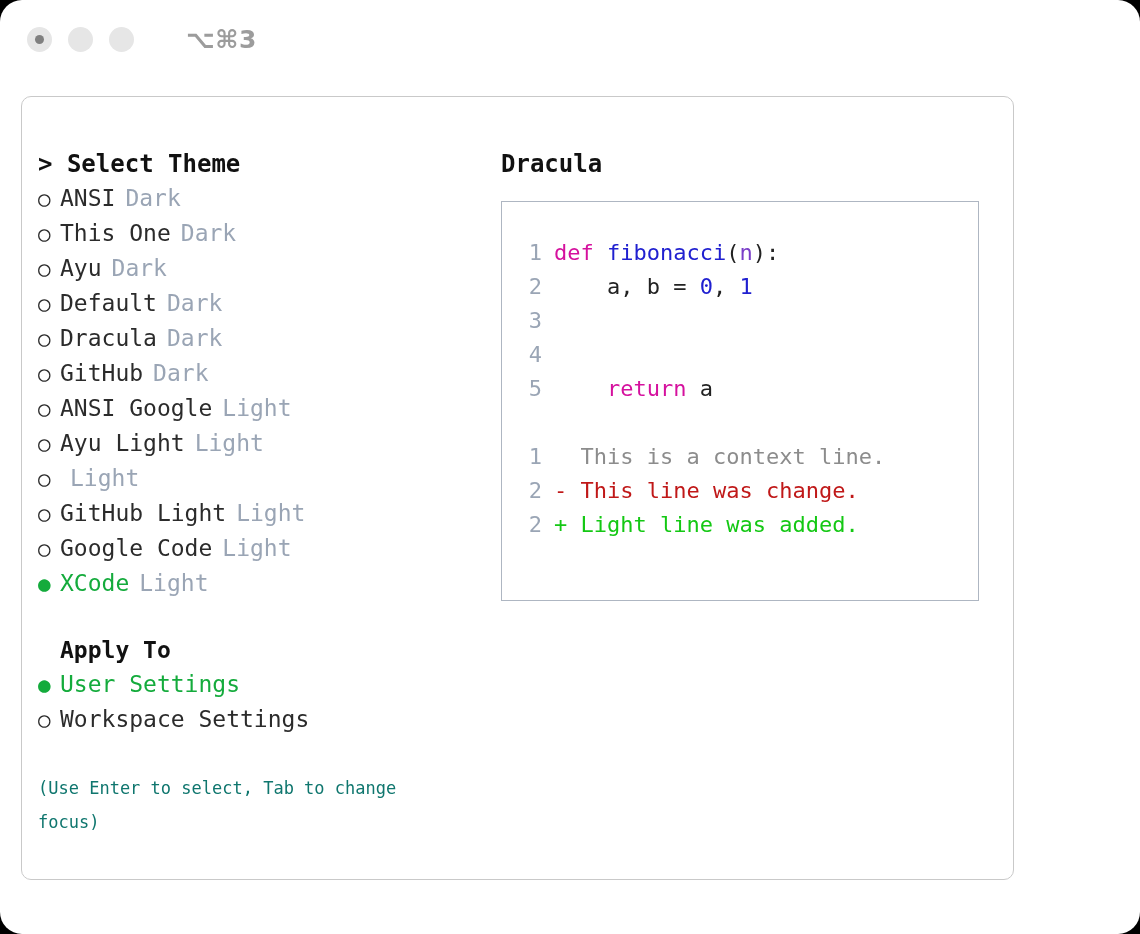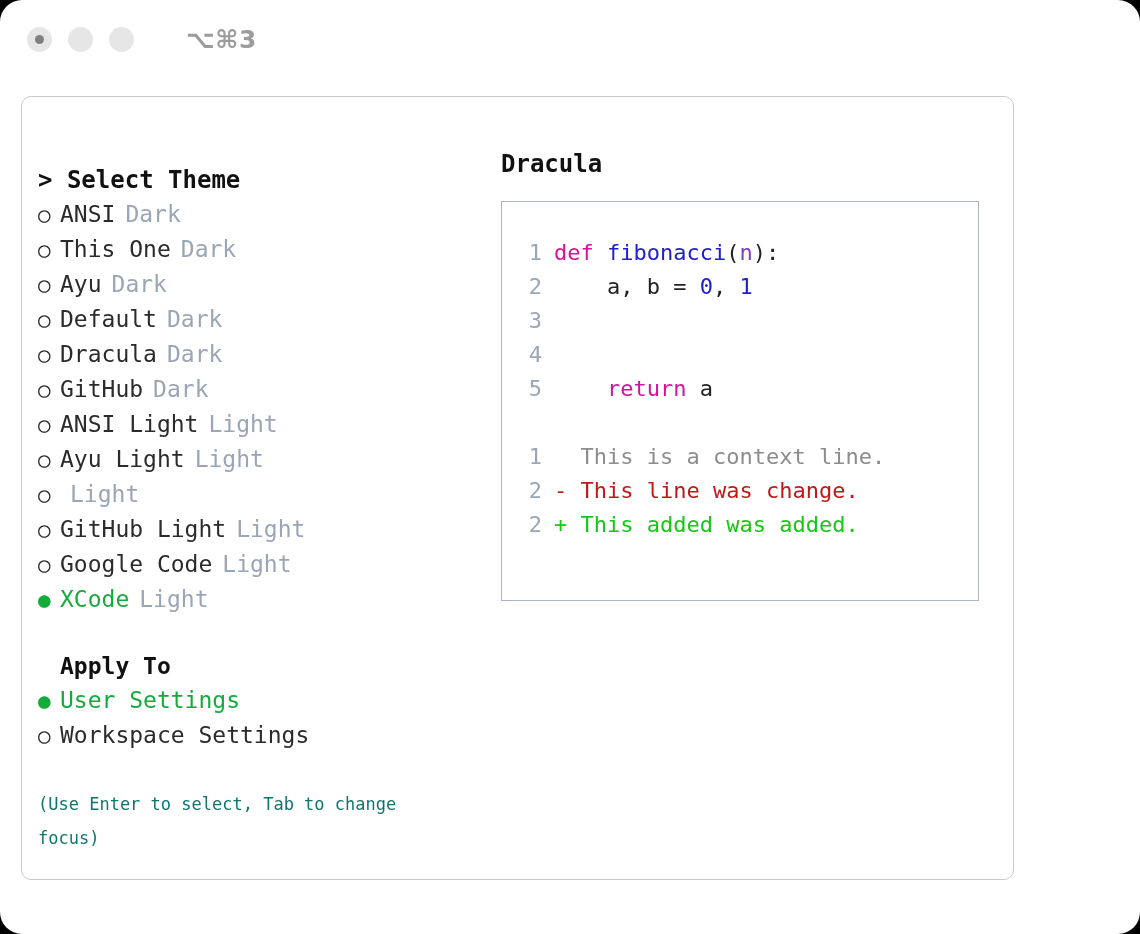--- a/index.html
+++ b/index.html
@@ -83,21 +83,20 @@
     left: 0; top: 0;
     width: 100%;
     height: 100%;
   }
 
   .left-col {
     position: absolute;
     left: 16px;
     top: 50px;
     width: 460px;
-    margin-top: 16px;
   }
   .right-col {
     position: absolute;
     left: 479px;
     top: 50px;
     width: 500px;
   }
 
   .heading {
     font-size: 24px;
@@ -206,21 +205,21 @@
 
         <div class="heading">&gt; Select Theme</div>
 
         <div class="opt-list" id="theme-list">
             <div class="opt"><span class="bullet">○</span><span class="opt-label">ANSI</span><span class="opt-suffix">Dark</span></div>
             <div class="opt"><span class="bullet">○</span><span class="opt-label">This One</span><span class="opt-suffix">Dark</span></div>
             <div class="opt"><span class="bullet">○</span><span class="opt-label">Ayu</span><span class="opt-suffix">Dark</span></div>
             <div class="opt"><span class="bullet">○</span><span class="opt-label">Default</span><span class="opt-suffix">Dark</span></div>
             <div class="opt"><span class="bullet">○</span><span class="opt-label">Dracula</span><span class="opt-suffix">Dark</span></div>
             <div class="opt"><span class="bullet">○</span><span class="opt-label">GitHub</span><span class="opt-suffix">Dark</span></div>
-            <div class="opt"><span class="bullet">○</span><span class="opt-label">ANSI Light</span><span class="opt-suffix">Light</span></div>
+            <div class="opt"><span class="bullet">○</span><span class="opt-label">ANSI Google</span><span class="opt-suffix">Light</span></div>
             <div class="opt"><span class="bullet">○</span><span class="opt-label">Ayu Light</span><span class="opt-suffix">Light</span></div>
             <div class="opt"><span class="bullet">○</span><span class="opt-suffix">Light</span></div>
             <div class="opt"><span class="bullet">○</span><span class="opt-label">GitHub Light</span><span class="opt-suffix">Light</span></div>
             <div class="opt"><span class="bullet">○</span><span class="opt-label">Google Code</span><span class="opt-suffix">Light</span></div>
             <div class="opt selected"><span class="bullet">●</span><span class="opt-label">XCode</span><span class="opt-suffix">Light</span></div>
           </div>
 
         <div class="section-gap"></div>
 
         <div class="subheading">Apply To</div>
@@ -241,20 +240,20 @@
               <div class="code-line"><span class="lineno">1</span><span><span class="tok-kw">def</span><span class="tok-plain"> </span><span class="tok-fn">fibonacci</span><span class="tok-plain">(</span><span class="tok-param">n</span><span class="tok-plain">):</span></span></div>
               <div class="code-line"><span class="lineno">2</span><span><span class="tok-plain">    a, b = </span><span class="tok-num">0</span><span class="tok-plain">, </span><span class="tok-num">1</span></span></div>
               <div class="code-line"><span class="lineno">3</span></div>
               <div class="code-line"><span class="lineno">4</span></div>
               <div class="code-line"><span class="lineno">5</span><span><span class="tok-plain">    </span><span class="tok-kw">return</span><span class="tok-plain"> a</span></span></div>
             </div>
           <div class="blank-line"></div>
           <div id="diff-block">
               <div class="code-line"><span class="lineno">1</span><span class="diff-ctx"> </span><span class="diff-ctx"> This is a context line.</span></div>
               <div class="code-line"><span class="lineno">2</span><span class="diff-del">-</span><span class="diff-del"> This line was change.</span></div>
-              <div class="code-line"><span class="lineno">2</span><span class="diff-add">+</span><span class="diff-add"> This added was added.</span></div>
+              <div class="code-line"><span class="lineno">2</span><span class="diff-add">+</span><span class="diff-add"> Light line was added.</span></div>
             </div>
         </div>
       </div>
 
     </div>
   </div>
 </div>
 
 </body></html>

